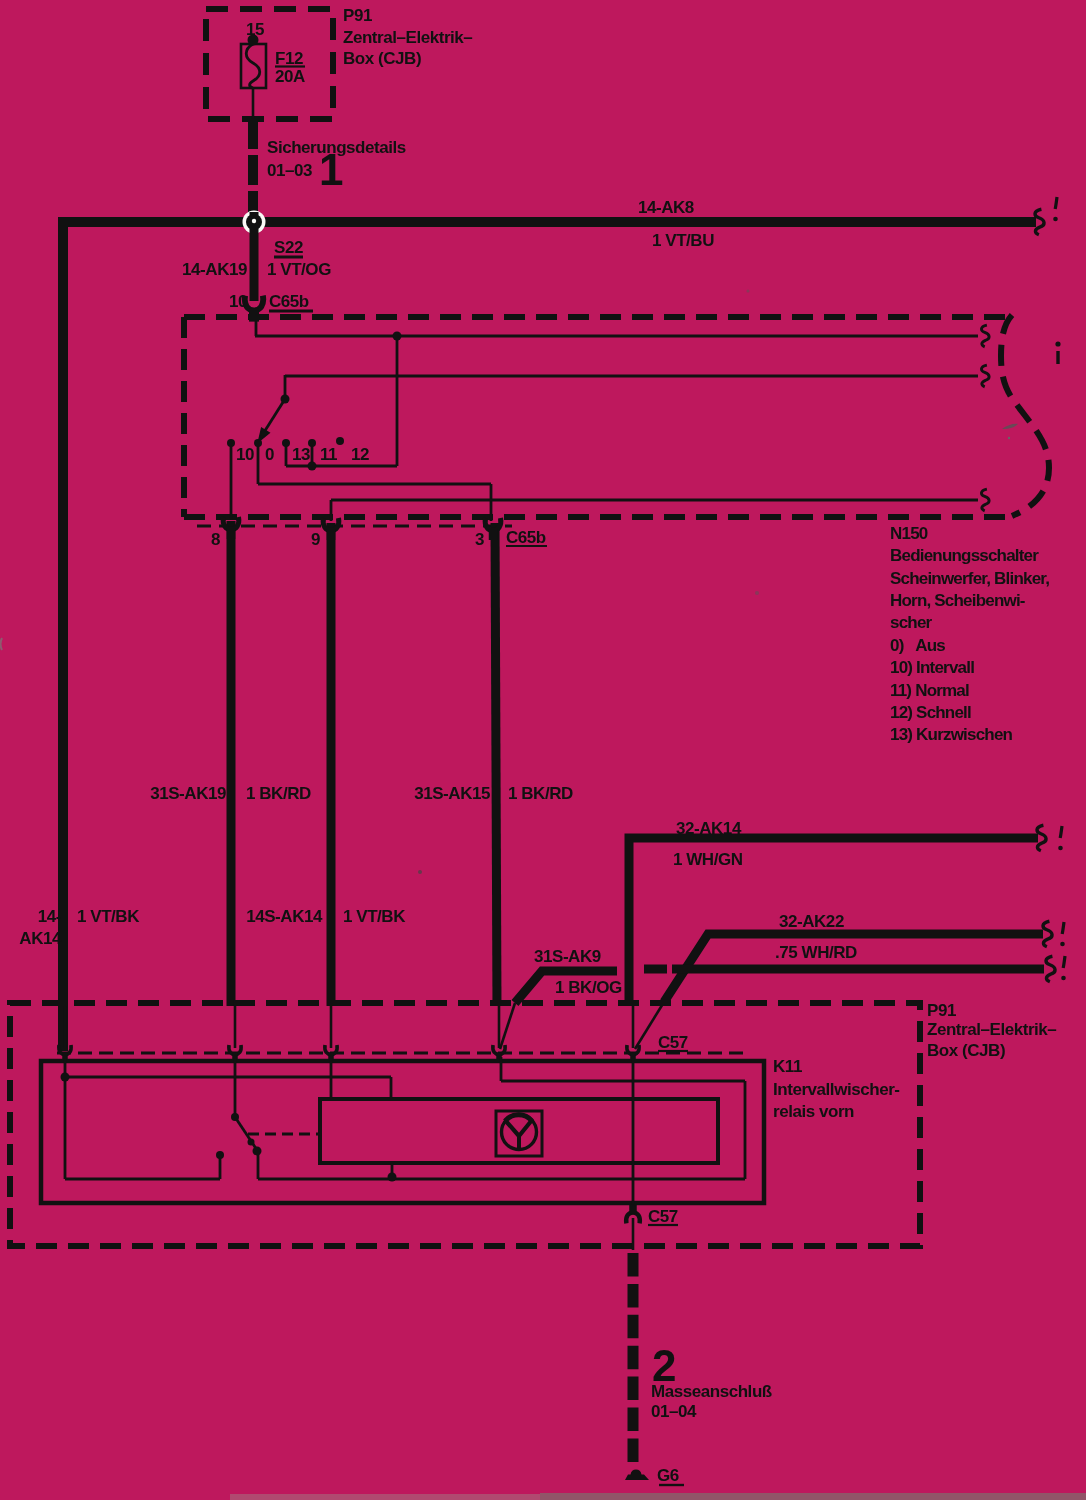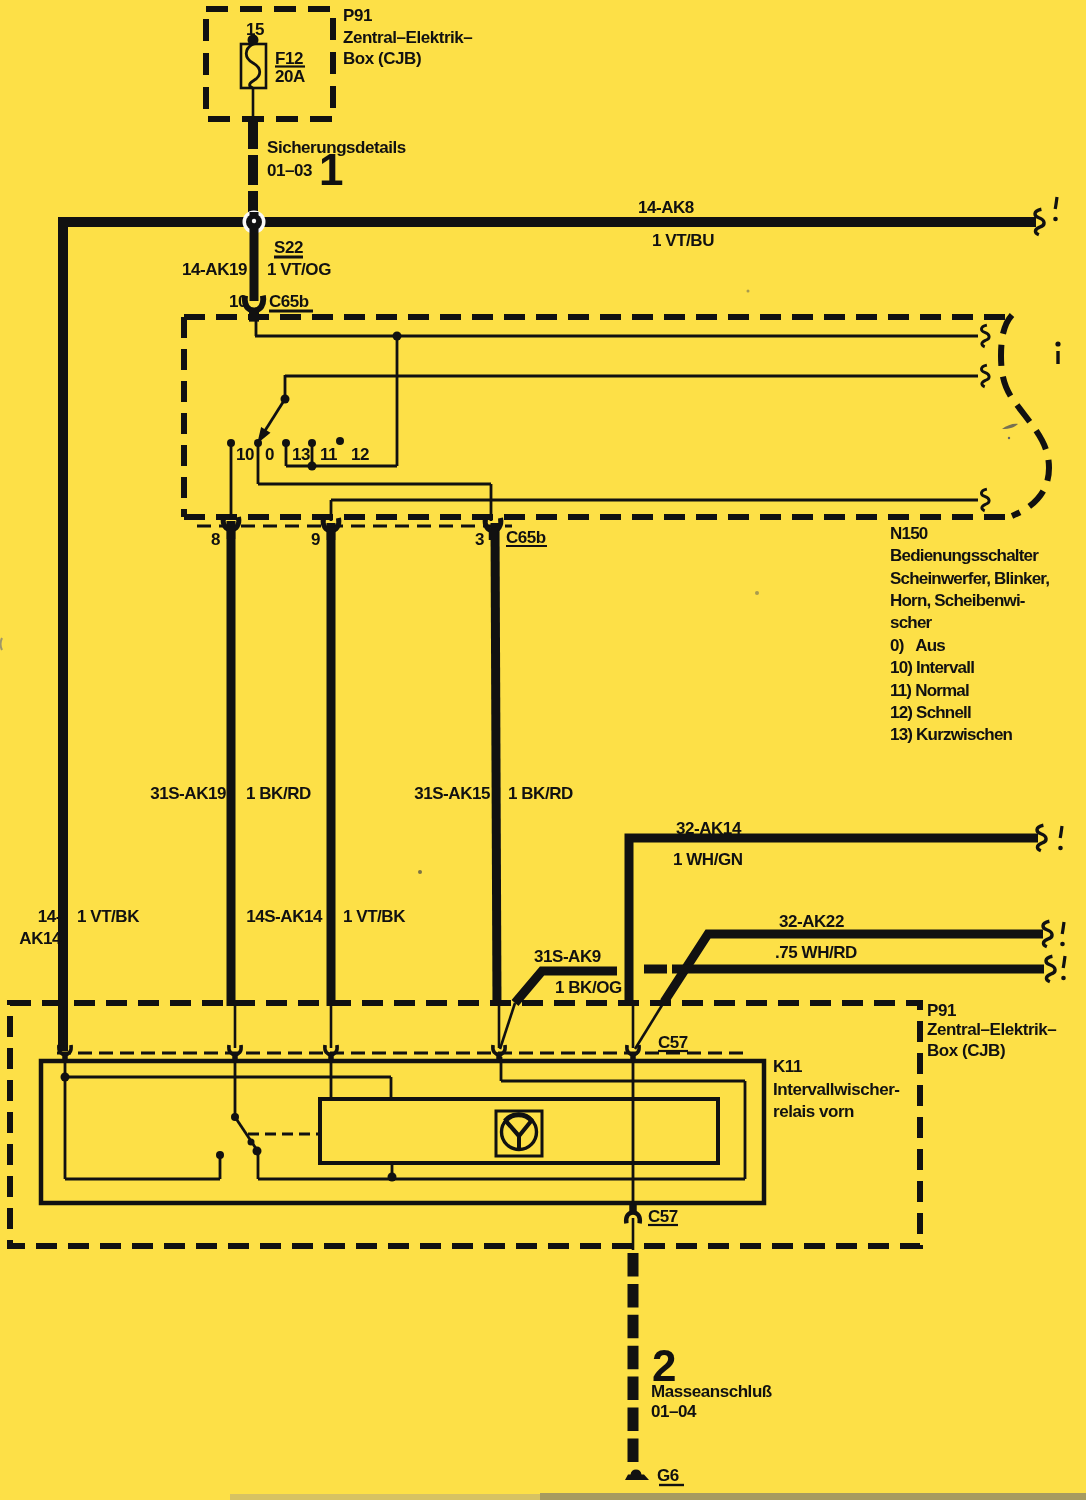--- a/index.html
+++ b/index.html
@@ -1,16 +1,16 @@
 <!DOCTYPE html>
 <html><head>
 <meta charset="utf-8">
 <style>
   html,body{margin:0;padding:0;background:#ffffff;}
-  #page{position:relative;width:1086px;height:1500px;background:#fde047;overflow:hidden;}
+  #page{position:relative;width:1086px;height:1500px;background:#be185d;overflow:hidden;}
   svg{position:absolute;left:0;top:0;}
   text{font-family:"Liberation Sans",sans-serif;font-weight:bold;fill:#111;-webkit-text-stroke:0.35px #111;}
   .t{font-size:17px;letter-spacing:-0.45px;}
   .big{font-size:44px;} .n{font-size:17px;letter-spacing:-0.8px;}
 </style>
 </head>
 <body>
 <div id="page">
 <svg width="1086" height="1500" viewBox="0 0 1086 1500">
 

